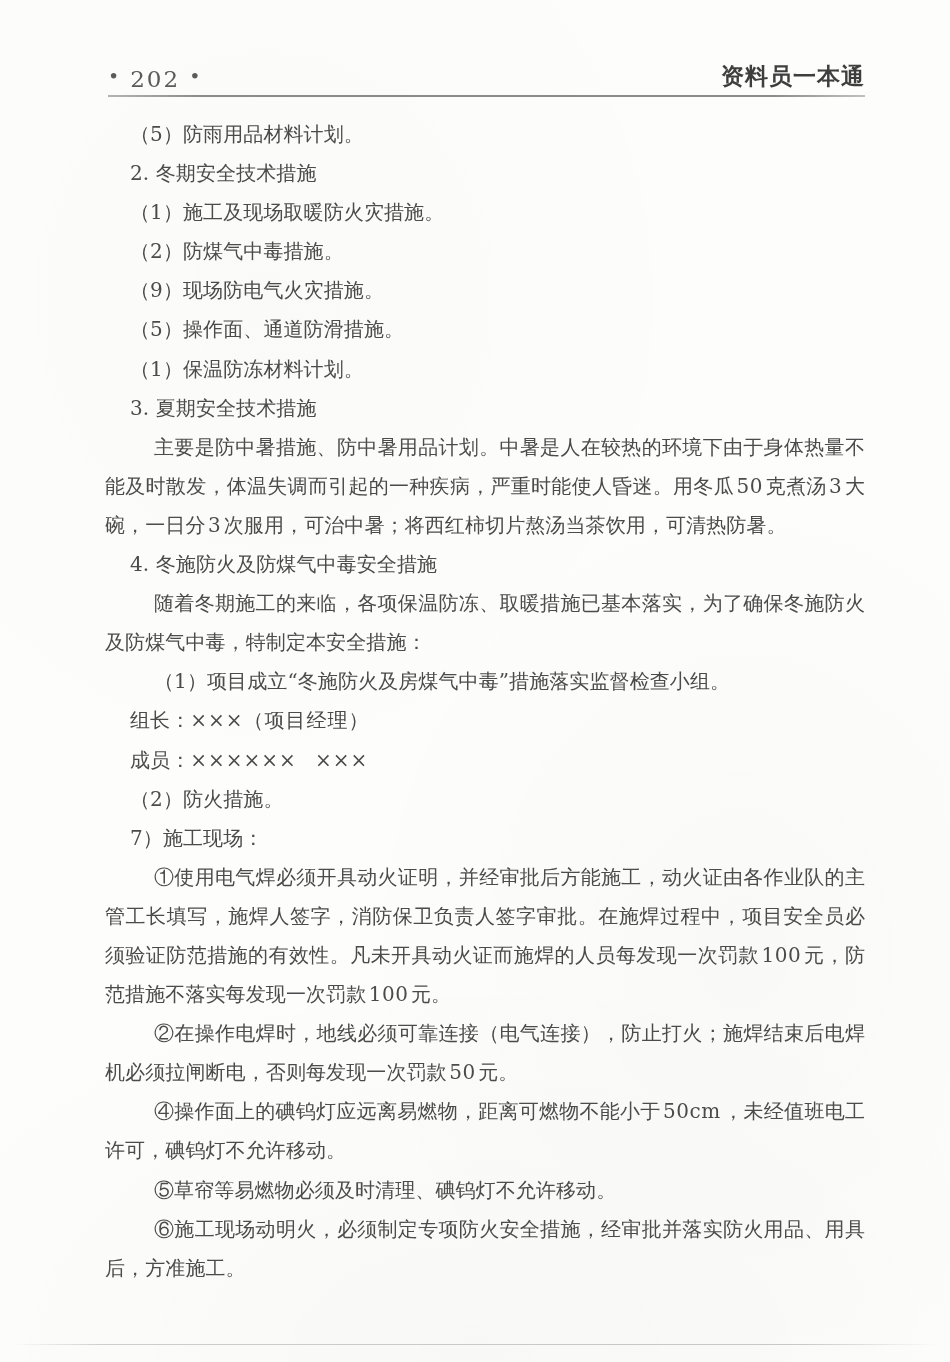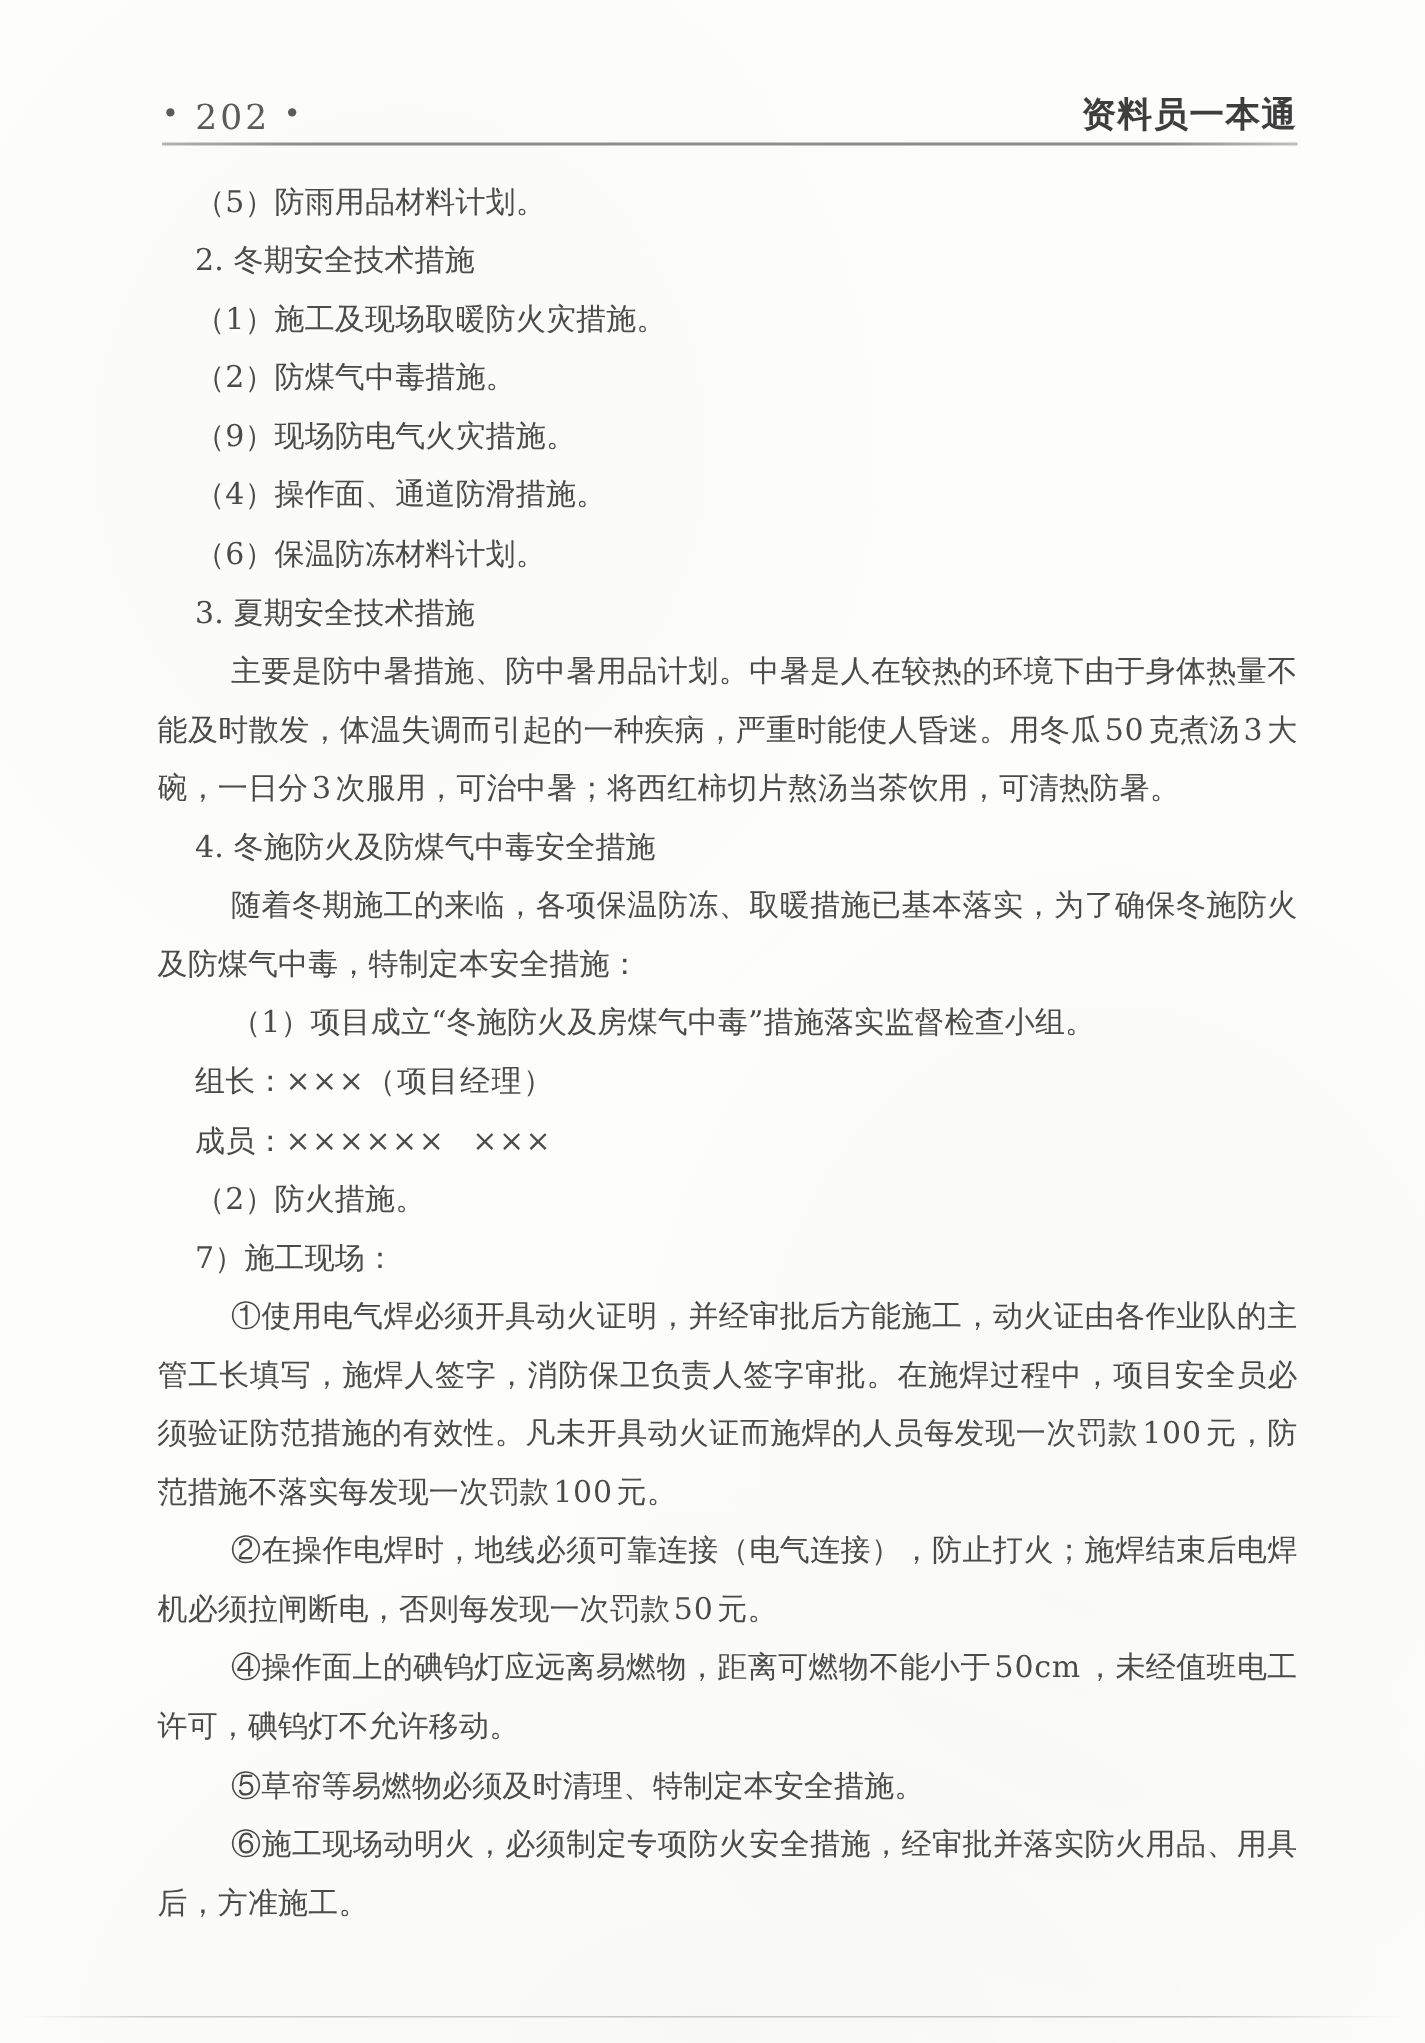--- a/index.html
+++ b/index.html
@@ -146,22 +146,22 @@
 
   <div class="body">
 
     <p class="short i1">（5）防雨用品材料计划。</p>
 
     <p class="short i1">2. 冬期安全技术措施</p>
 
     <p class="short i1">（1）施工及现场取暖防火灾措施。</p>
     <p class="short i1">（2）防煤气中毒措施。</p>
     <p class="short i1">（9）现场防电气火灾措施。</p>
-    <p class="short i1">（4）操作面、通道防滑措施。</p>
-    <p class="short i1">（6）保温防冻材料计划。</p>
+    <p class="short i1">（5）操作面、通道防滑措施。</p>
+    <p class="short i1">（1）保温防冻材料计划。</p>
 
     <p class="short i1">3. 夏期安全技术措施</p>
 
     <p class="i2"><span>主要是防中暑措施、防中暑用品计划。中暑是人在较热的环境下由于身体热量不能及时散发，体温失调而引起的一种疾病，严重时能使人昏迷。用冬瓜</span><span class="num">50</span><span>克煮汤</span><span class="num">3</span><span>大碗，一日分</span><span class="num">3</span><span>次服用，可治中暑；将西红柿切片熬汤当茶饮用，可清热防暑。</span></p>
 
     <p class="short i1">4. 冬施防火及防煤气中毒安全措施</p>
 
     <p class="i2">随着冬期施工的来临，各项保温防冻、取暖措施已基本落实，为了确保冬施防火及防煤气中毒，特制定本安全措施：</p>
 
     <p class="short i2">（1）项目成立“冬施防火及房煤气中毒”措施落实监督检查小组。</p>
@@ -174,20 +174,20 @@
 
     <p class="short i1">7）施工现场：</p>
 
     <p class="i2"><span>①使用电气焊必须开具动火证明，并经审批后方能施工，动火证由各作业队的主管工长填写，施焊人签字，消防保卫负责人签字审批。在施焊过程中，项目安全员必须验证防范措施的有效性。凡未开具动火证而施焊的人员每发现一次罚款</span><span class="num">100</span><span>元，防范措施不落实每发现一次罚款</span><span class="num">100</span><span>元。</span></p>
 
     <p class="i2"><span>②在操作电焊时，地线必须可靠连接（电气连接），防止打火；施焊结束后电焊机必须拉闸断电，否则每发现一次罚款</span><span class="num">50</span><span>元。</span></p>
 
 
     <p class="i2"><span>④操作面上的碘钨灯应远离易燃物，距离可燃物不能小于</span><span class="num">50cm</span><span>，未经值班电工许可，碘钨灯不允许移动。</span></p>
 
-    <p class="short i2">⑤草帘等易燃物必须及时清理、特制定本安全措施。</p>
+    <p class="short i2">⑤草帘等易燃物必须及时清理、碘钨灯不允许移动。</p>
 
     <p class="i2">⑥施工现场动明火，必须制定专项防火安全措施，经审批并落实防火用品、用具后，方准施工。</p>
 
   </div>
 
   <div class="bottom-edge"></div>
 </div>
 
 </body></html>

